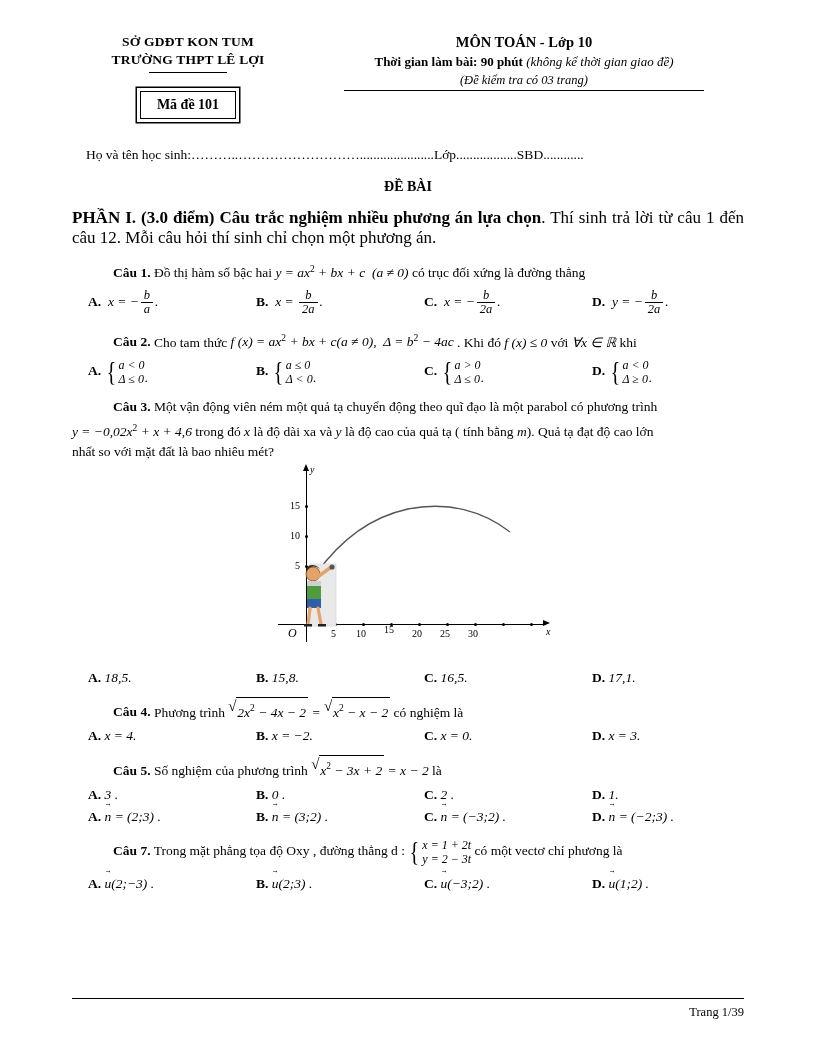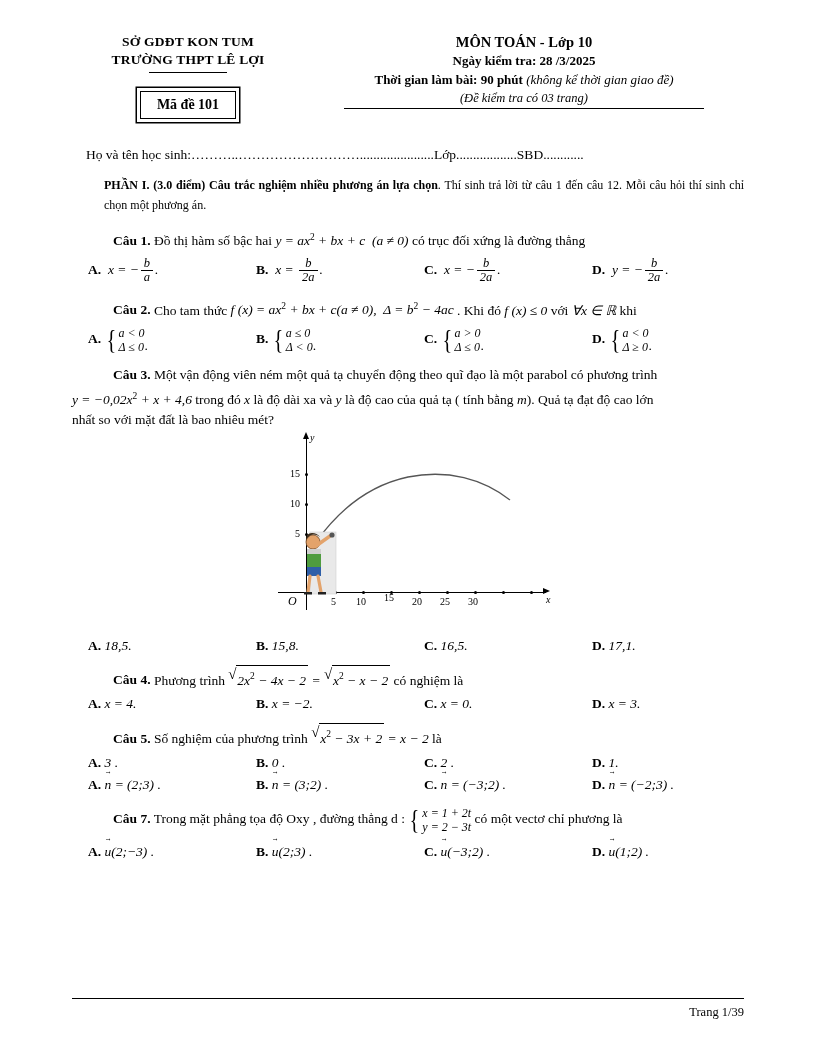--- a/index.html
+++ b/index.html
@@ -101,24 +101,23 @@
   }
   .title-de-bai {
     text-align: center;
     font-weight: bold;
     font-size: 14px;
     margin-top: 16px;
   }
   
   .part {
     margin-top: 13px;
-    font-size: 12px;
+    font-size: 17px;
     line-height: 19.5px;
     text-align: justify;
-    margin-left: 32px;
   }
   .part b { font-weight: bold; }
   .q {
     margin-top: 11px;
     font-size: 13.5px;
     line-height: 20px;
   }
   .q .qlabel { font-weight: bold; margin-left: 41px; }
   .mth {
     font-family: "Liberation Serif", serif;
@@ -300,32 +299,32 @@
     <div class="header-left">
       <div class="line1">SỞ GDĐT KON TUM</div>
       <div class="line2">TRƯỜNG THPT LÊ LỢI</div>
       <div class="hr-short"></div>
       <div class="code-box">
         <div class="code-text">Mã đề 101</div>
       </div>
     </div>
     <div class="header-right">
       <div class="l2">MÔN  TOÁN - Lớp 10</div>
-      <div class="l3">Ngày kiểm tra:  28 /3/2025</div>
       <div class="l4">
         <b>Thời gian làm bài: 90 phút</b>
         <i>(không kể thời gian giao đề)</i>
       </div>
       <div class="l5">(Đề kiểm tra có 03 trang)</div>
       <div class="hr-long"></div>
     </div>
   </div>
 
   <div class="student-line">Họ và tên học sinh:………..………………………......................Lớp..................SBD............</div>
 
+  <div class="title-de-bai">ĐỀ BÀI</div>
 
   <div class="part">
     <b>PHẦN I. (3.0 điểm) Câu trắc nghiệm nhiều phương án lựa chọn</b><span>. Thí sinh trả lời từ câu 1 đến câu 12. Mỗi câu hỏi thí sinh chỉ chọn một phương án.</span>
   </div>
 
   <div class="q">
     <span class="qlabel">Câu 1.</span>
     <span>Đồ thị hàm số bậc hai</span>
     <span class="mth">y = ax<sup class="ex">2</sup> + bx + c</span>
     <span class="mth">&nbsp;(a ≠ 0)</span>

